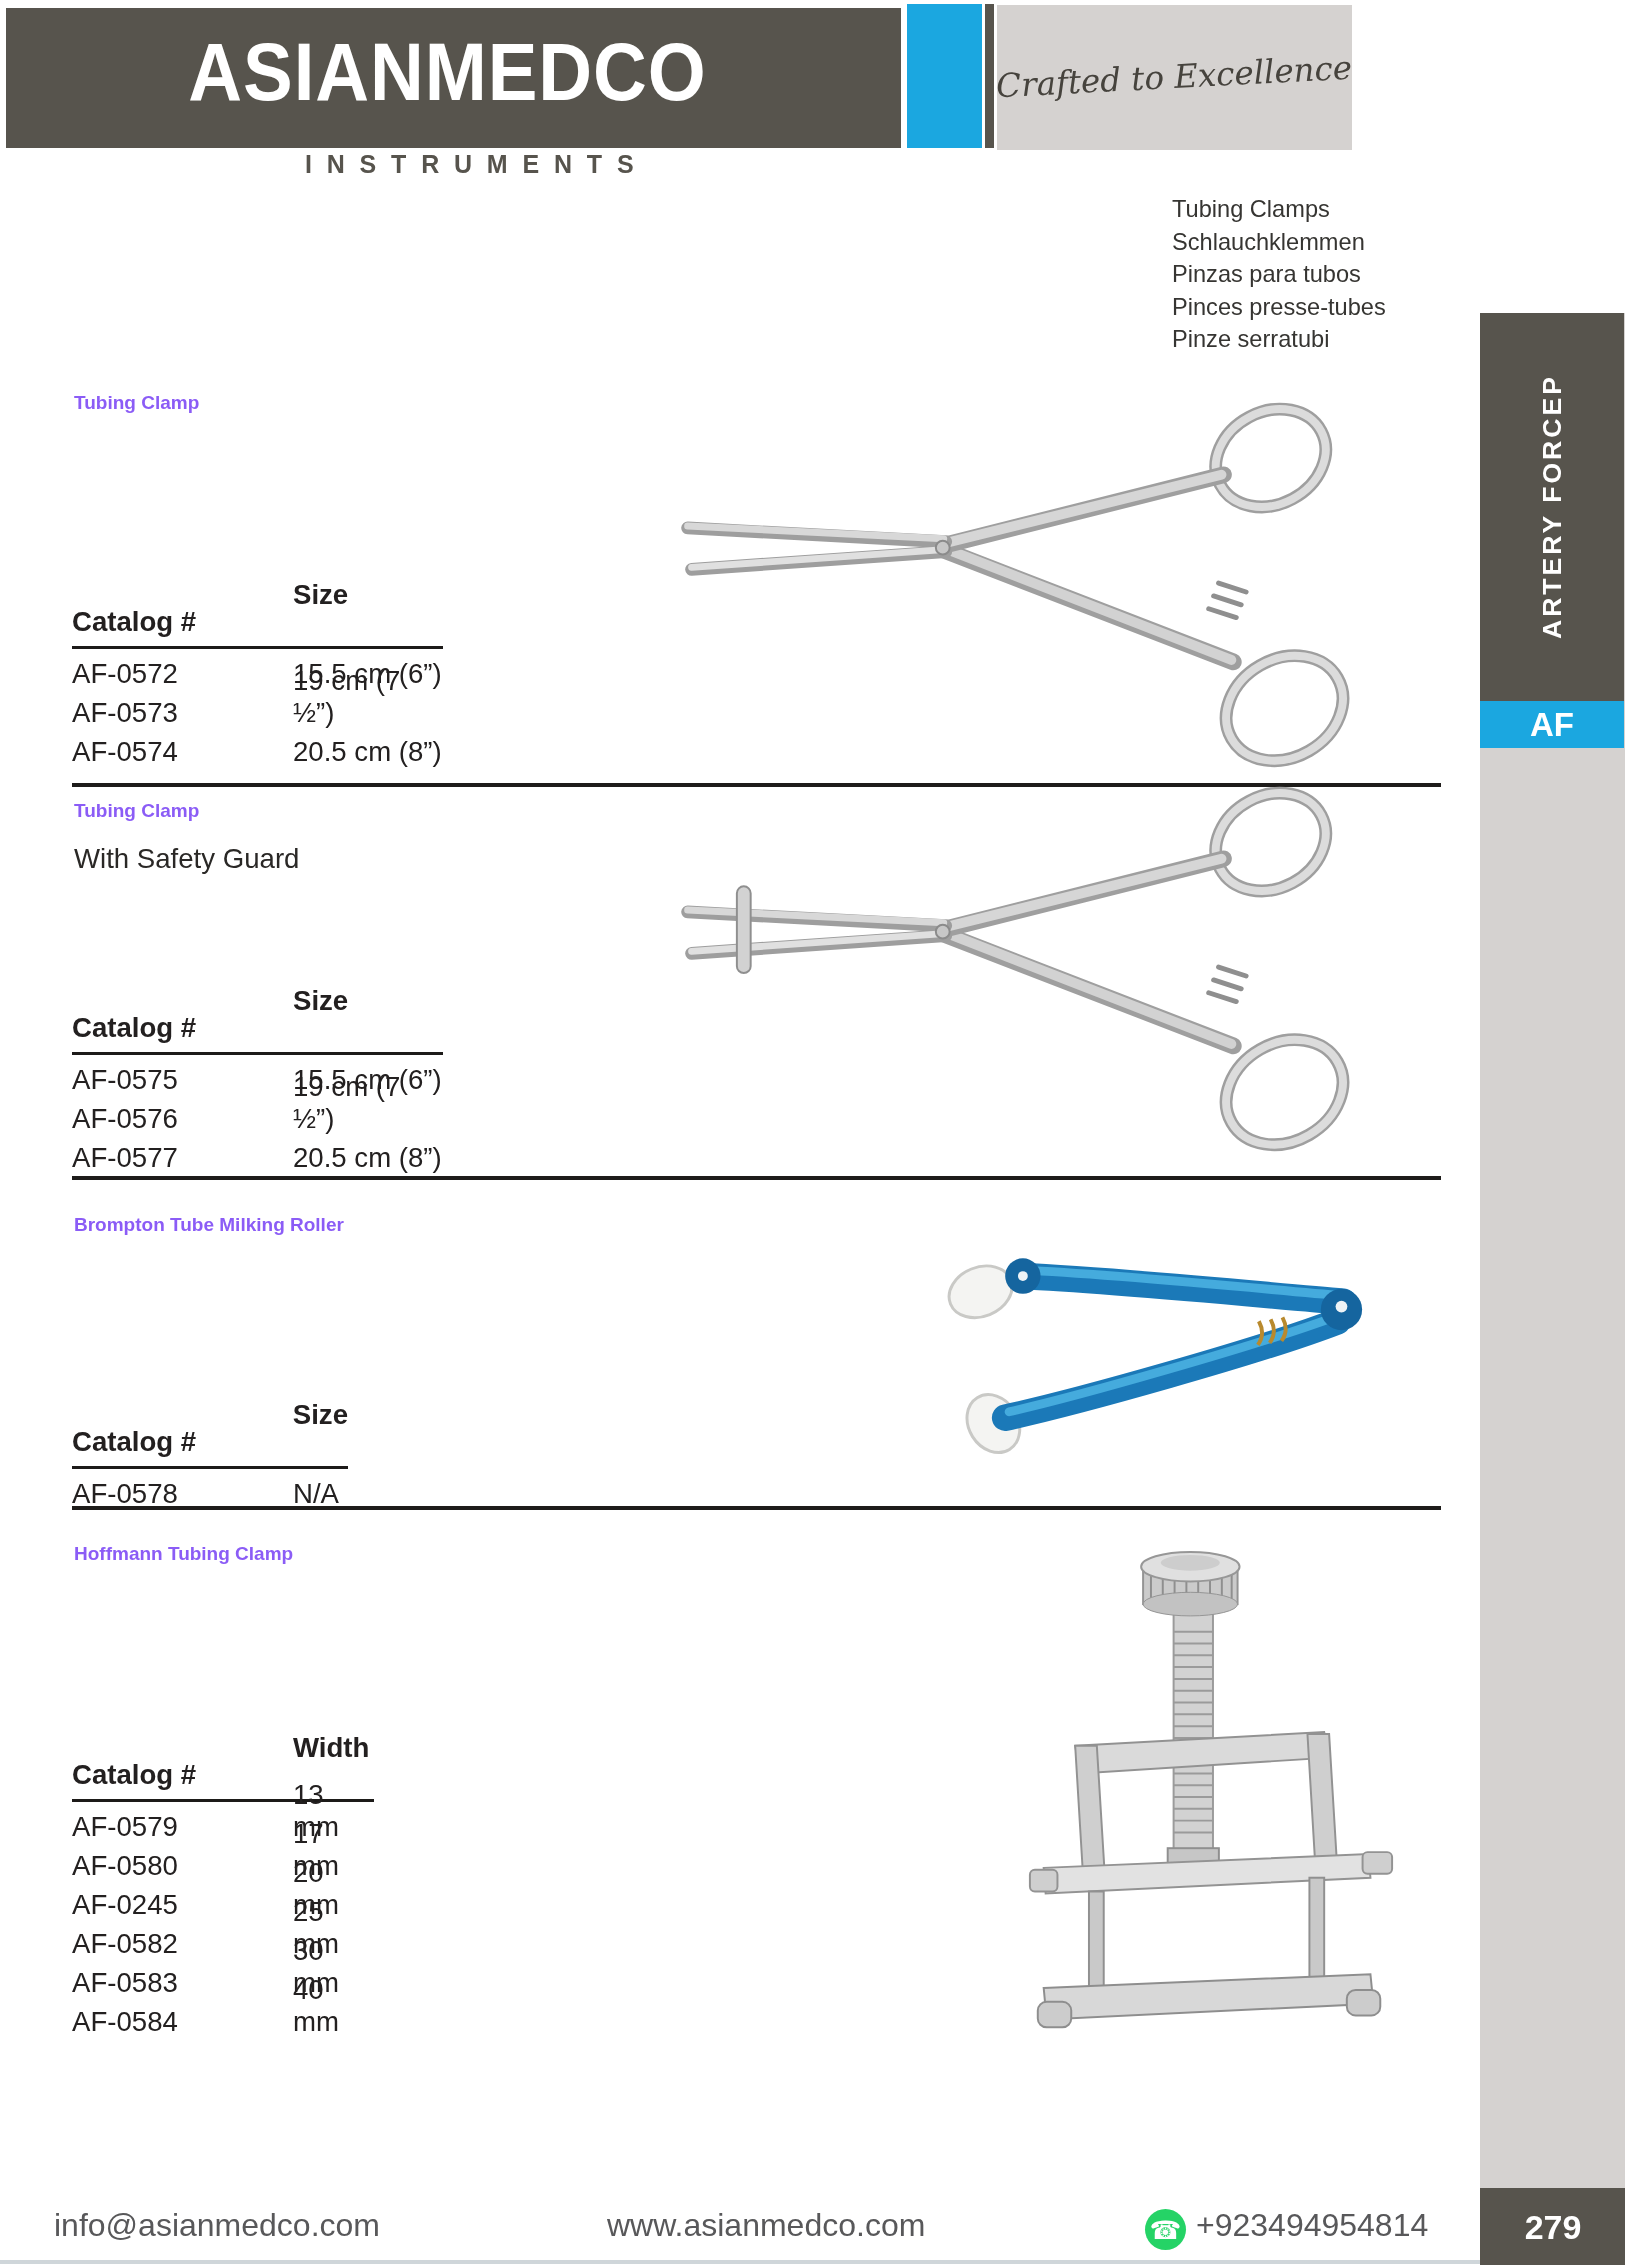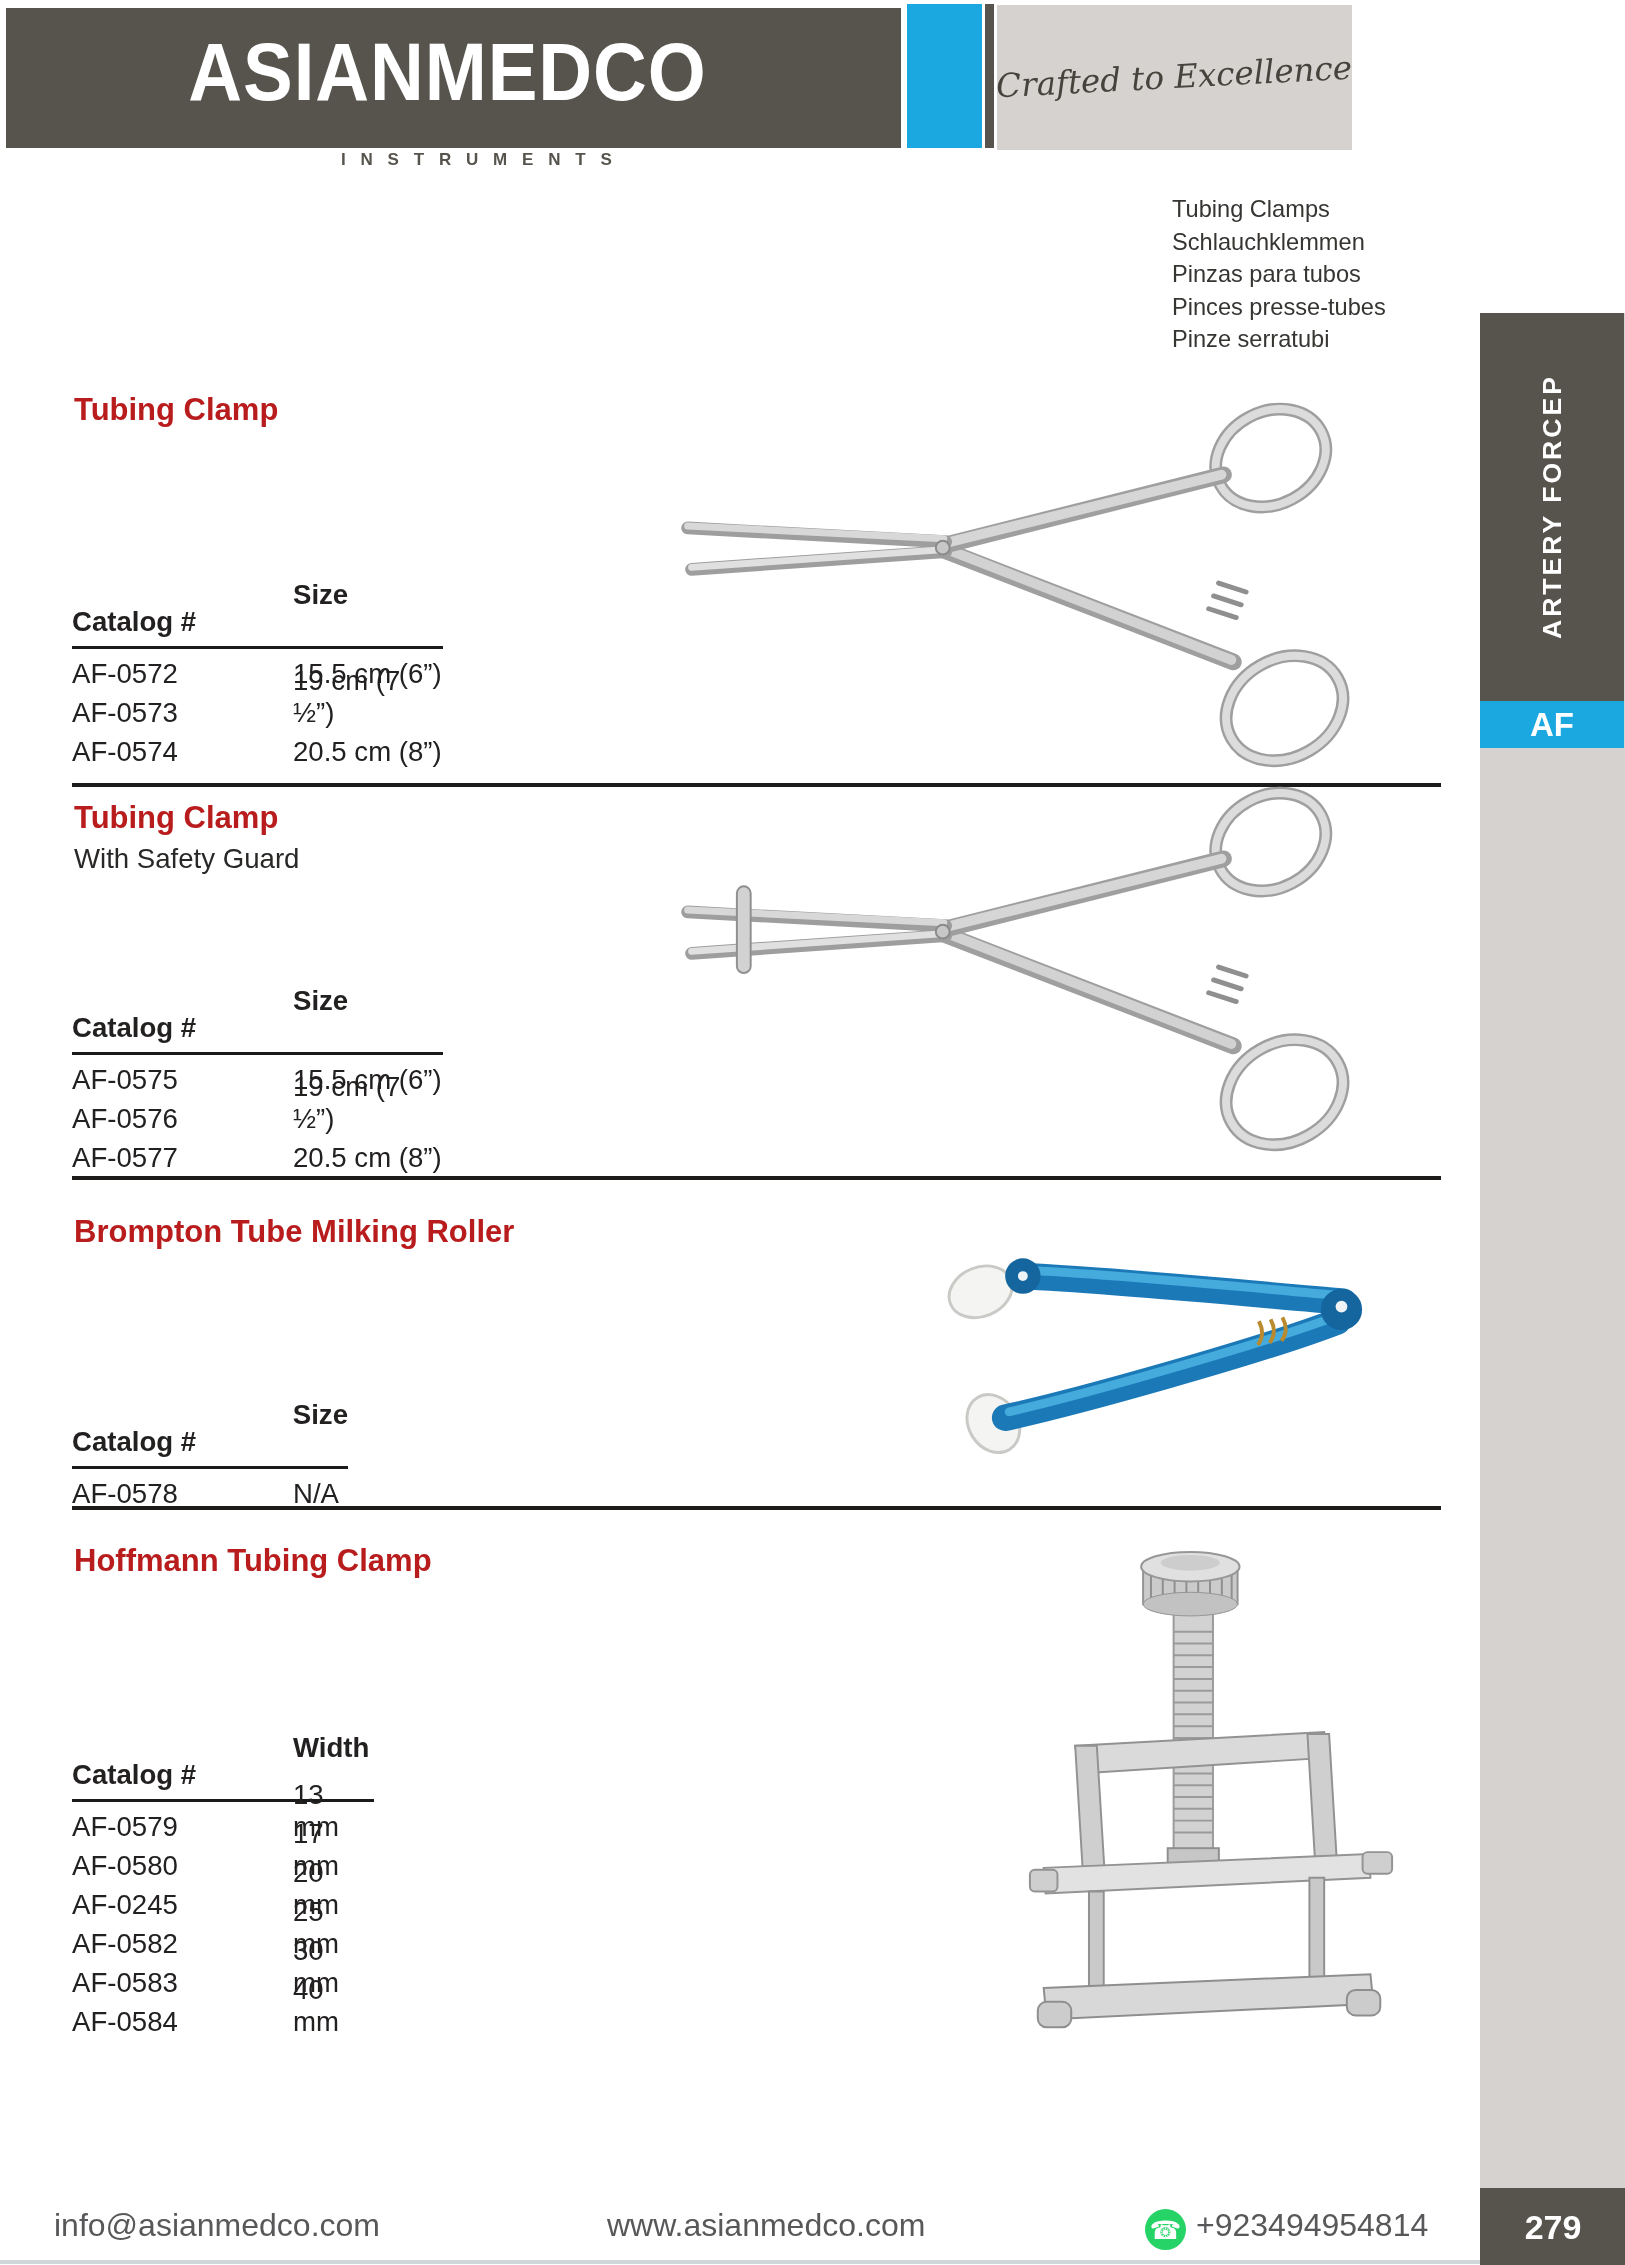--- a/index.html
+++ b/index.html
@@ -10,21 +10,21 @@
   .abs{position:absolute;}
 
   
   .brand-band{left:5.9px;top:7.9px;width:895px;height:140px;background:#57544d;}
   .brand-name{
     left:0;top:25.6px;width:895px;text-align:center;color:#ffffff;font-weight:bold;
     font-size:81px;letter-spacing:1px;transform:scaleX(.92);transform-origin:center;
     font-family:"Liberation Sans",sans-serif;white-space:nowrap;
   }
   .brand-sub{
-    left:305px;top:150px;font-size:17px;font-weight:bold;color:#57544d;letter-spacing:14.8px;white-space:nowrap;margin-left:36px;
+    left:305px;top:150px;font-size:25px;font-weight:bold;color:#57544d;letter-spacing:14.8px;white-space:nowrap;
   }
   .blue-bar{left:907px;top:3.9px;width:75px;height:144px;background:#1ba7e0;}
   .dark-line{left:985px;top:3.9px;width:8.9px;height:144px;background:#57544d;}
   .script-box{
     left:997px;top:4.9px;width:355px;height:145px;background:#d5d2d0;
     display:flex;align-items:center;justify-content:center;
   }
   .script-text{
     font-family:"DejaVu Serif","Liberation Serif",serif;font-style:italic;font-size:32.5px;
     color:#46433d;transform:rotate(-3deg);white-space:nowrap;
@@ -39,21 +39,21 @@
   .side-dark{left:1480px;top:313px;width:144px;height:388px;background:#57544d;
     display:flex;align-items:center;justify-content:center;}
   .side-label{
     writing-mode:vertical-rl;transform:rotate(180deg);color:#ffffff;font-weight:bold;
     font-size:26.6px;letter-spacing:3px;white-space:nowrap;
   }
   .side-af{left:1480px;top:701px;width:144px;height:47px;background:#1ba7e0;color:#fff;
     font-weight:bold;font-size:33px;display:flex;align-items:center;justify-content:center;}
 
   
-  .sec-title{font-size:31px;font-weight:bold;color:#b91c1c;white-space:nowrap;}
+  .sec-title{font-size:19px;font-weight:bold;color:#8b5cf6;white-space:nowrap;}
   .sec-sub{font-size:27.6px;color:#2a2826;white-space:nowrap;}
   .divider{height:3.9px;background:#1e1c1a;}
 
   
   .ptable{font-size:27.6px;color:#232020;}
   .t-head{display:flex;font-weight:bold;padding-bottom:7.9px;border-bottom:3px solid #1d1b19;}
   .t-row{display:flex;height:39px;align-items:flex-end;}
   .t-body .t-row:first-child{margin-top:2px;}
   .t-col.c0{width:221px;margin-top:27px;}
   .t-col.c1{flex:1;}

